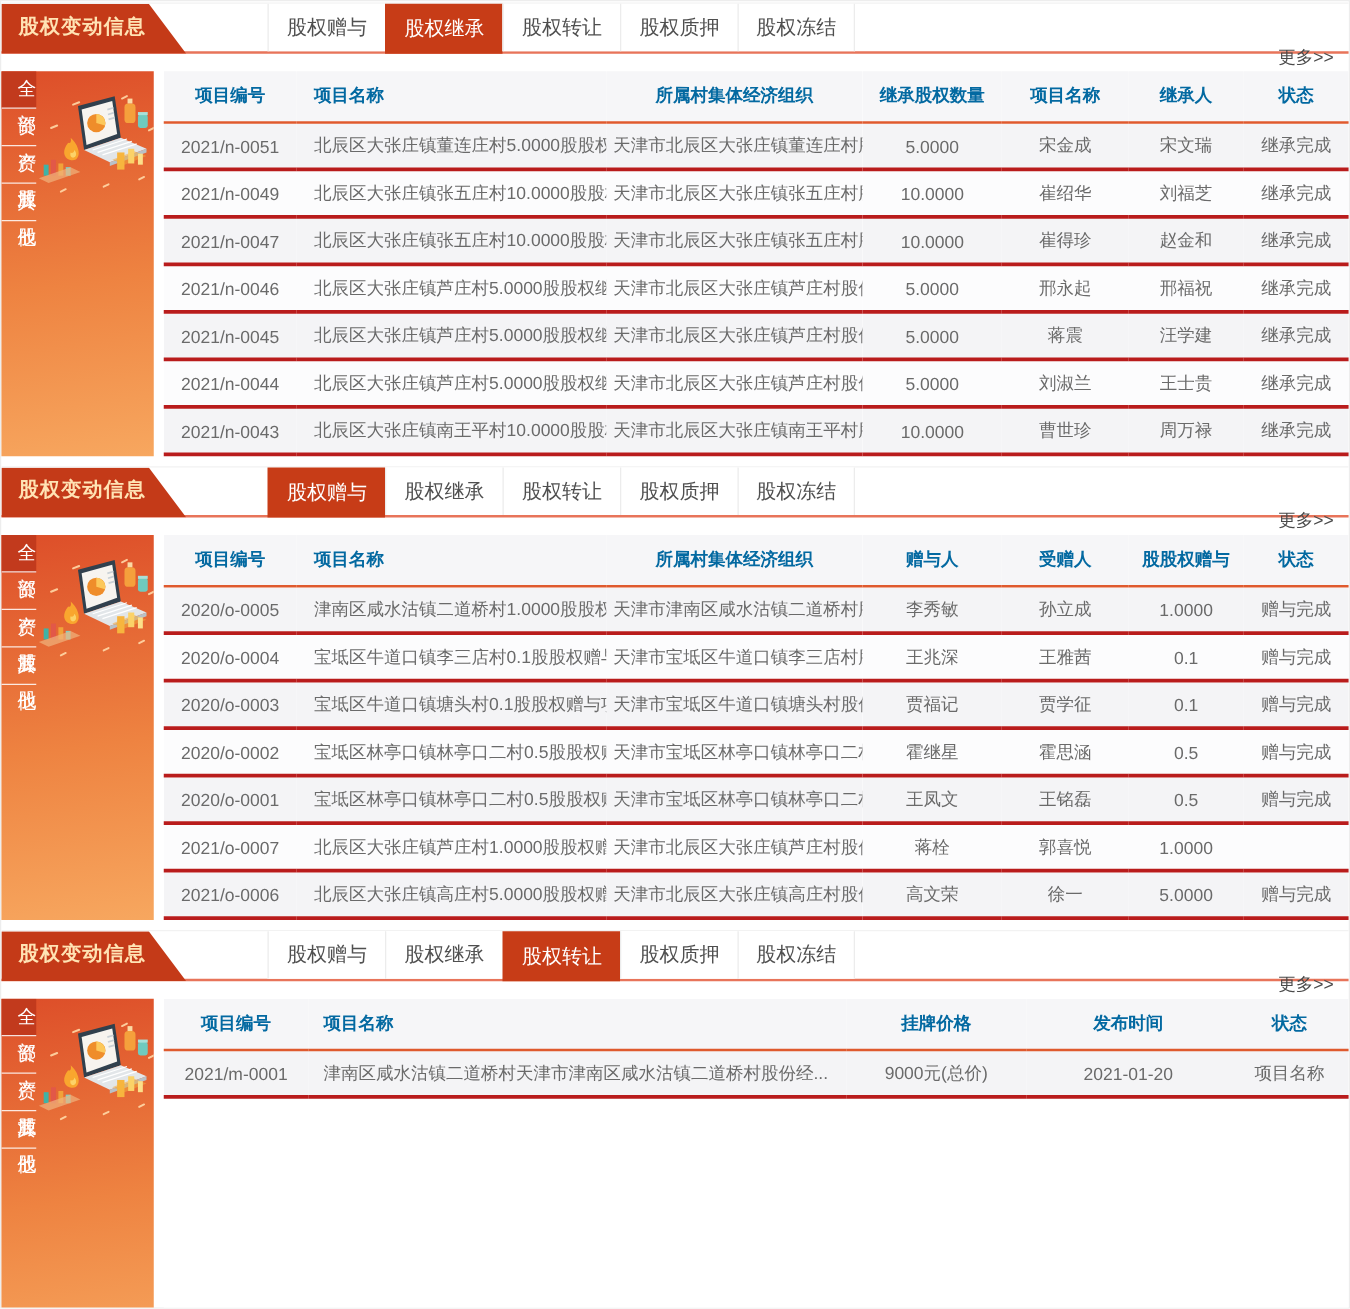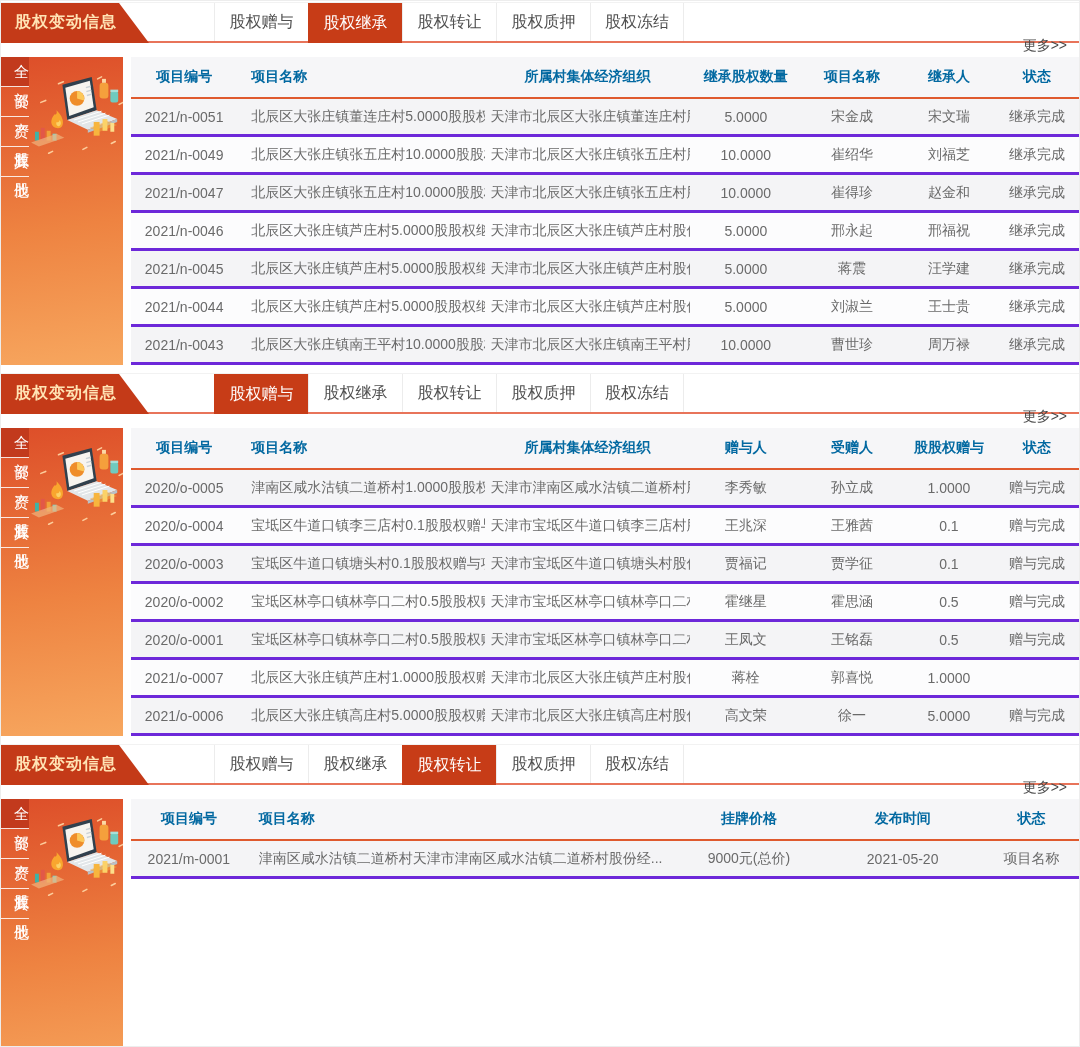--- a/index.html
+++ b/index.html
@@ -17,21 +17,21 @@
   .body{display:flex;margin-top:14px;}
   .h-fixed{height:292px;}
   .sidebar{flex:0 0 122px;width:122px;background:linear-gradient(172deg,#dd4e29 0%,#ee8341 55%,#f7a75f 100%);display:flex;flex-direction:row;overflow:hidden;}
   .side-item{height:29px;line-height:29px;padding-left:13px;color:#fff;font-size:15px;border-bottom:1px solid rgba(255,255,255,.85);cursor:pointer;}
   .side-item.active{background:#c23a1d;}
   .illus{width:102px;height:94px;margin:16px auto 0;display:block;flex:0 0 auto;}
   .tablewrap{flex:1;margin-left:8px;background:#fff;}
   table{width:100%;border-collapse:collapse;table-layout:fixed;}
   th{font-size:14px;color:#0369a1;font-weight:bold;height:38px;background:#f6f6f8;border-bottom:2px solid #df5a2e;text-align:center;white-space:nowrap;overflow:hidden;}
   td{font-size:14px;color:#6a6a6a;height:33px;text-align:center;white-space:nowrap;overflow:hidden;}
-  tbody tr{border-bottom:3px solid #6d28d9;}
+  tbody tr{border-bottom:3px solid #b91c1c;}
   tbody tr:nth-of-type(odd){background:#f4f4f6;}
   tbody tr:nth-of-type(even){background:#fcfcfd;}
   .cols7 th:nth-of-type(1){width:11%}
   .cols7 th:nth-of-type(2){width:24.5%;text-align:left;padding-left:14px;}
   .cols7 th:nth-of-type(3){width:21.5%}
   .cols7 th:nth-of-type(4){width:11.5%}
   .cols7 th:nth-of-type(5){width:10.5%}
   .cols7 th:nth-of-type(6){width:9.5%}
   .cols7 td:nth-of-type(2){text-align:left;padding-left:14px;}
   .cols7 td:nth-of-type(3){text-align:left;padding-left:6px;}
@@ -362,21 +362,21 @@
                 <th>发布时间</th>
                 <th>状态</th>
               </tr>
           </thead>
           <tbody>
 
               <tr>
                 <td>2021/m-0001</td>
                 <td>津南区咸水沽镇二道桥村天津市津南区咸水沽镇二道桥村股份经...</td>
                 <td>9000元(总价)</td>
-                <td>2021-05-20</td>
+                <td>2021-01-20</td>
                 <td>项目名称</td>
               </tr>
             </tbody>
         </table>
       </div>
     </div>
   </section>
 
 </div>
 

